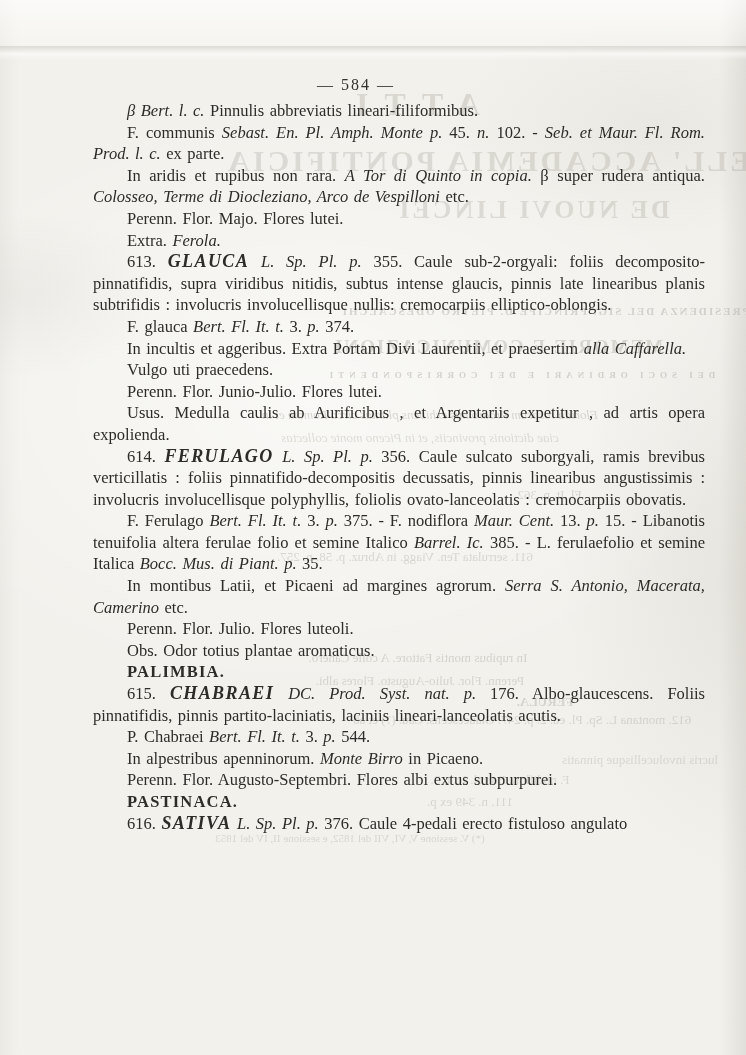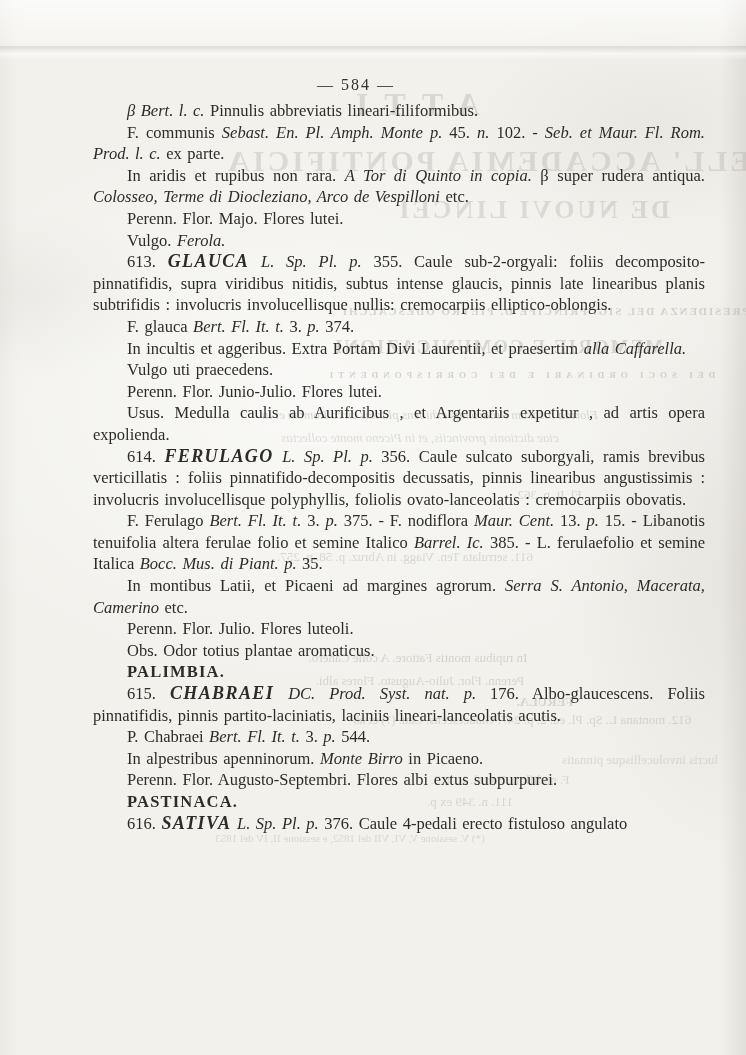--- a/index.html
+++ b/index.html
@@ -77,21 +77,21 @@
       <div class="ghost" style="left: 350px; top: 832px; font-size: 11px; opacity: 0.32;">(*) V. sessione V, VI, VII del 1852, e sessione II, IV del 1853</div>
     </div>
   <div class="top-sheen"></div>
   <div class="crease"></div>
   <div class="pagenum">— 584 —</div>
   <div class="textcol" id="textcol">
       <p><span class="ri">β Bert. l. c.</span><span> Pinnulis abbreviatis lineari-filiformibus.</span></p>
       <p><span>F. communis </span><span class="ri">Sebast. En. Pl. Amph. Monte p.</span><span> 45. </span><span class="ri">n.</span><span> 102. - </span><span class="ri">Seb. et Maur. Fl. Rom. Prod. l. c.</span><span> ex parte.</span></p>
       <p><span>In aridis et rupibus non rara. </span><span class="ri">A Tor di Quinto in copia.</span><span> β super rudera antiqua. </span><span class="ri">Colosseo, Terme di Diocleziano, Arco de Vespilloni</span><span> etc.</span></p>
       <p><span>Perenn. Flor. Majo. Flores lutei.</span></p>
-      <p><span>Vulgo. </span><span class="ri">Ferola.</span></p>
+      <p><span>Extra. </span><span class="ri">Ferola.</span></p>
       <p><span>613. </span><span class="rsc">GLAUCA</span><span> </span><span class="ri">L. Sp. Pl. p.</span><span> 355. Caule sub-2-orgyali: foliis decomposito-pinnatifidis, supra viridibus nitidis, subtus intense glaucis, pinnis late linearibus planis subtrifidis : involucris involucellisque nullis: cremocarpiis elliptico-oblongis.</span></p>
       <p><span>F. glauca </span><span class="ri">Bert. Fl. It. t.</span><span> 3. </span><span class="ri">p.</span><span> 374.</span></p>
       <p><span>In incultis et aggeribus. Extra Portam Divi Laurentii, et praesertim </span><span class="ri">alla Caffarella.</span></p>
       <p><span>Vulgo uti praecedens.</span></p>
       <p><span>Perenn. Flor. Junio-Julio. Flores lutei.</span></p>
       <p><span>Usus. Medulla caulis ab Aurificibus , et Argentariis expetitur , ad artis opera expolienda.</span></p>
       <p><span>614. </span><span class="rsc">FERULAGO</span><span> </span><span class="ri">L. Sp. Pl. p.</span><span> 356. Caule sulcato suborgyali, ramis brevibus verticillatis : foliis pinnatifido-decompositis decussatis, pinnis linearibus angustissimis : involucris involucellisque polyphyllis, foliolis ovato-lanceolatis : cremocarpiis obovatis.</span></p>
       <p><span>F. Ferulago </span><span class="ri">Bert. Fl. It. t.</span><span> 3. </span><span class="ri">p.</span><span> 375. - F. nodiflora </span><span class="ri">Maur. Cent.</span><span> 13. </span><span class="ri">p.</span><span> 15. - Libanotis tenuifolia altera ferulae folio et semine Italico </span><span class="ri">Barrel. Ic.</span><span> 385. - L. ferulaefolio et semine Italica </span><span class="ri">Bocc. Mus. di Piant. p.</span><span> 35.</span></p>
       <p><span>In montibus Latii, et Picaeni ad margines agrorum. </span><span class="ri">Serra S. Antonio, Macerata, Camerino</span><span> etc.</span></p>
       <p><span>Perenn. Flor. Julio. Flores luteoli.</span></p>

